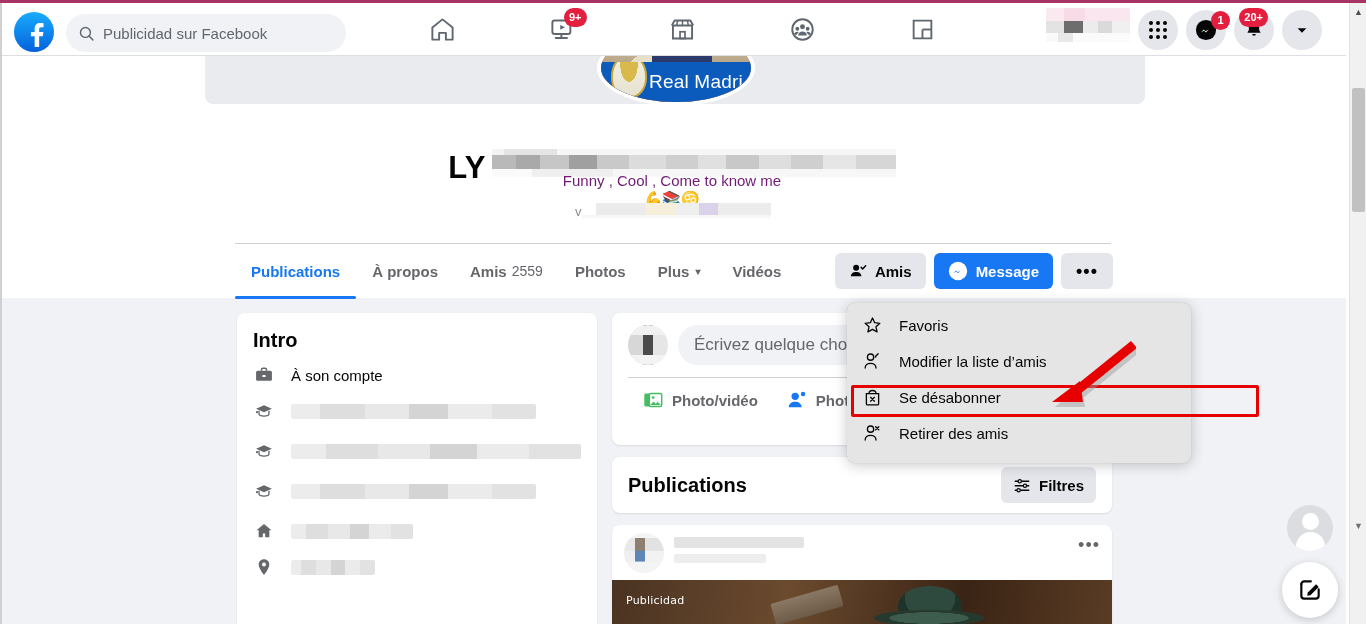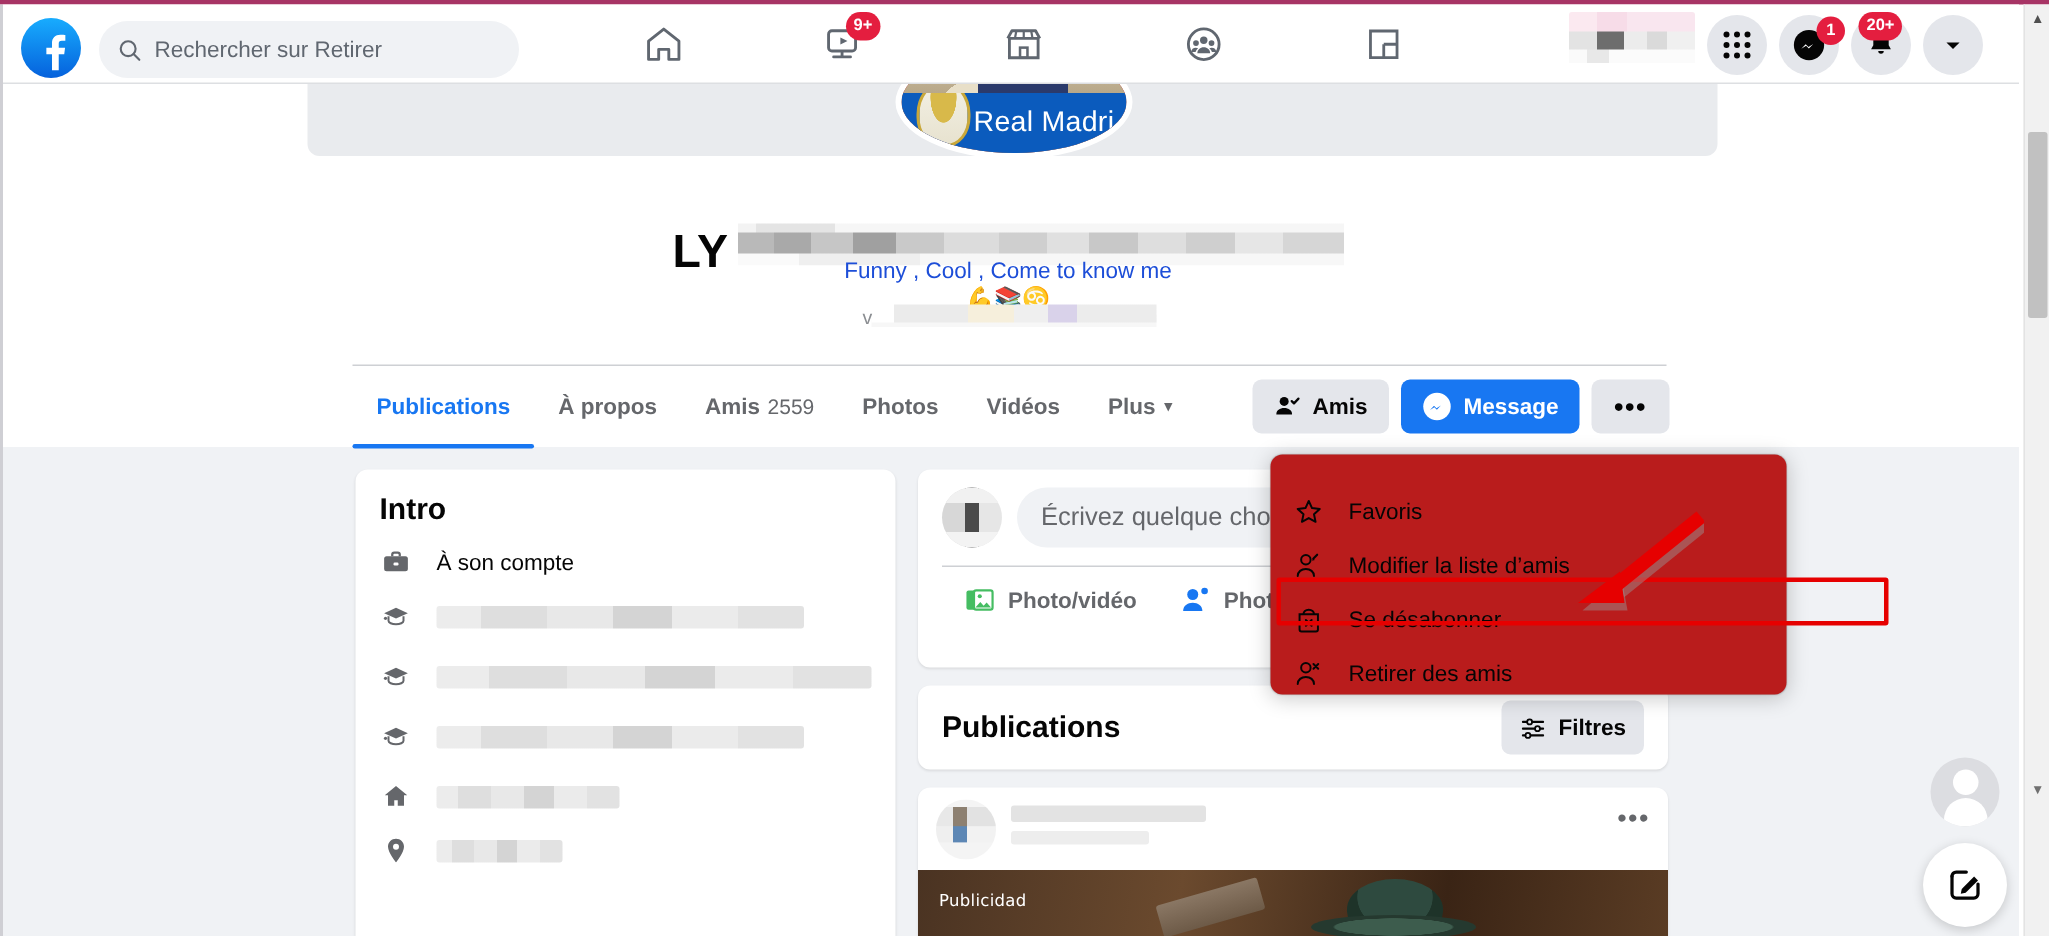--- a/index.html
+++ b/index.html
@@ -165,21 +165,21 @@
   }
   .name-blur {
     width: 404px; height: 34px; margin-left: 6px;
     background:
       linear-gradient(90deg,#f3f3f3 0 3%,#e4e4e4 3% 16%,#f6f6f6 16% 100%) 0 0/100% 18% no-repeat,
       linear-gradient(90deg,#b9b9b9 0 6%,#a9a9a9 6% 12%,#c6c6c6 12% 19%,#a0a0a0 19% 26%,#c9c9c9 26% 34%,#dcdcdc 34% 43%,#cfcfcf 43% 51%,#e0e0e0 51% 58%,#c8c8c8 58% 66%,#dedede 66% 74%,#cfcfcf 74% 82%,#e6e6e6 82% 90%,#d6d6d6 90% 100%) 0 22%/100% 48% no-repeat,
       linear-gradient(90deg,#fafafa 0 10%,#efefef 10% 30%,#f7f7f7 30% 100%) 0 74%/100% 26% no-repeat;
   }
   .profile-bio {
     position: absolute; top: 172px; left: 0; width: 1344px;
-    text-align: center; font-size: 15px; color: #1d4ed8;
+    text-align: center; font-size: 15px; color: #701a75;
   }
   .bio-emoji {
     position: absolute; top: 190px; left: 0; width: 1344px;
     text-align: center; font-size: 15px;
   }
   .bio-blur {
     position: absolute; top: 203px; left: 581px;
     width: 190px; height: 20px;
     background:
       linear-gradient(90deg,#fff 0 8%,#ebebeb 8% 34%,#f6efdc 34% 50%,#efefef 50% 62%,#d9d2ea 62% 72%,#ececec 72% 100%) 0 0/100% 60% no-repeat,
@@ -223,23 +223,23 @@
     padding: 0 14px;
   }
   .btn-gray { background:#e4e6eb; color:#050505; }
   .btn-blue { background:#1877f2; color:#ffffff; }
   .btn-dots { background:#e4e6eb; color:#050505; width:52px; padding:0; font-size:18px; letter-spacing:1px;}
 
   
   .dropdown {
     position: absolute; top: 303px; left: 847px;
     width: 344px; height: 160px;
-    background:#b91c1c; border-radius: 8px;
+    background:#e5e5e5; border-radius: 8px;
     box-shadow: 0 2px 14px rgba(0,0,0,.22), 0 0 1px rgba(0,0,0,.2);
-    padding: 20px 0;
+    padding: 4px 0;
     z-index: 60;
   }
   .dd-item {
     height: 36px; display:flex; align-items:center; gap:16px;
     padding: 0 14px; font-size:15px; color:#050505; cursor:pointer;
     position: relative;
   }
   .dd-icon { width:22px; height:22px; display:flex; align-items:center; justify-content:center; flex:0 0 22px;}
   .dd-highlight {
     position:absolute; left:4px; top:82px; width:408px; height:32px;
@@ -423,21 +423,21 @@
       <svg width="30" height="30" viewBox="0 0 32 32">
         <path fill="#ffffff" d="M21.5 32V20.5h3.9l.6-4.6h-4.5v-2.9c0-1.3.4-2.2 2.3-2.2h2.4V6.7c-.4-.06-1.9-.2-3.6-.2-3.5 0-5.9 2.1-5.9 6.1v3.3h-4v4.6h4V32h4.8z"></path>
       </svg>
     </div>
 
     <div class="search-pill">
       <svg width="17" height="17" viewBox="0 0 24 24">
         <circle cx="10.5" cy="10.5" r="7" fill="none" stroke="#606770" stroke-width="2"></circle>
         <line x1="15.6" y1="15.6" x2="21" y2="21" stroke="#606770" stroke-width="2" stroke-linecap="round"></line>
       </svg>
-      <span class="ph">Rechercher sur Retirer</span>
+      <span class="ph">Publicidad sur Facebook</span>
     </div>
 
     <div class="nav-center">
 
       <div class="nav-item">
         <svg width="27" height="27" viewBox="0 0 24 24">
           <path d="M3 10.2 12 3l9 7.2V21h-6v-6H9v6H3z" fill="none" stroke="#606770" stroke-width="1.7" stroke-linejoin="round"></path>
         </svg>
       </div>
 
@@ -556,25 +556,25 @@
       <span>À propos</span>
     </div>
     <div class="tab">
       <span>Amis</span>
       <span class="count">2559</span>
     </div>
     <div class="tab">
       <span>Photos</span>
     </div>
     <div class="tab">
-      <span>Vidéos</span>
-    </div>
-    <div class="tab">
       <span>Plus</span>
       <span class="caret">▾</span>
+    </div>
+    <div class="tab">
+      <span>Vidéos</span>
     </div>
   </div>
 
   <div class="action-btns">
     <div class="btn btn-gray">
       <svg width="18" height="18" viewBox="0 0 24 24">
         <circle cx="9.5" cy="7.5" r="4" fill="#050505"></circle>
         <path d="M2.5 19c0-3.6 3.1-5.6 7-5.6s7 2 7 5.6z" fill="#050505"></path>
         <path d="M16.2 7.2l2 2 4-4.2" fill="none" stroke="#050505" stroke-width="2" stroke-linecap="round" stroke-linejoin="round"></path>
       </svg>

